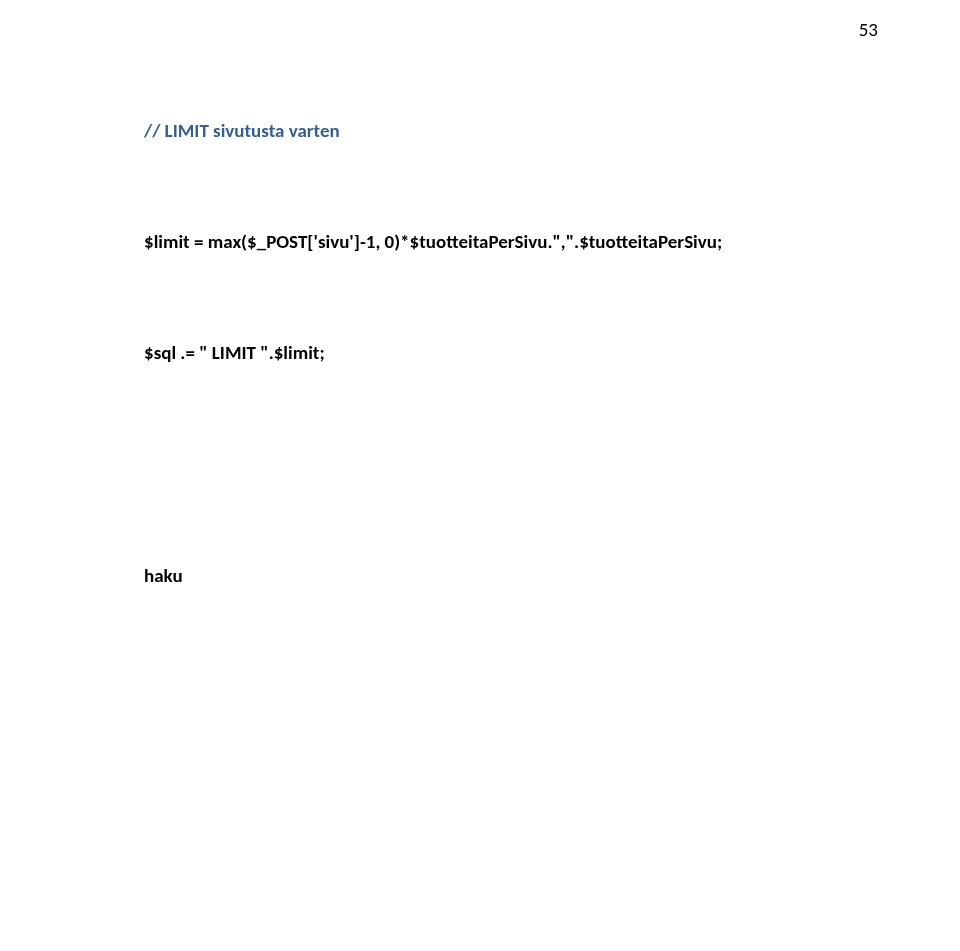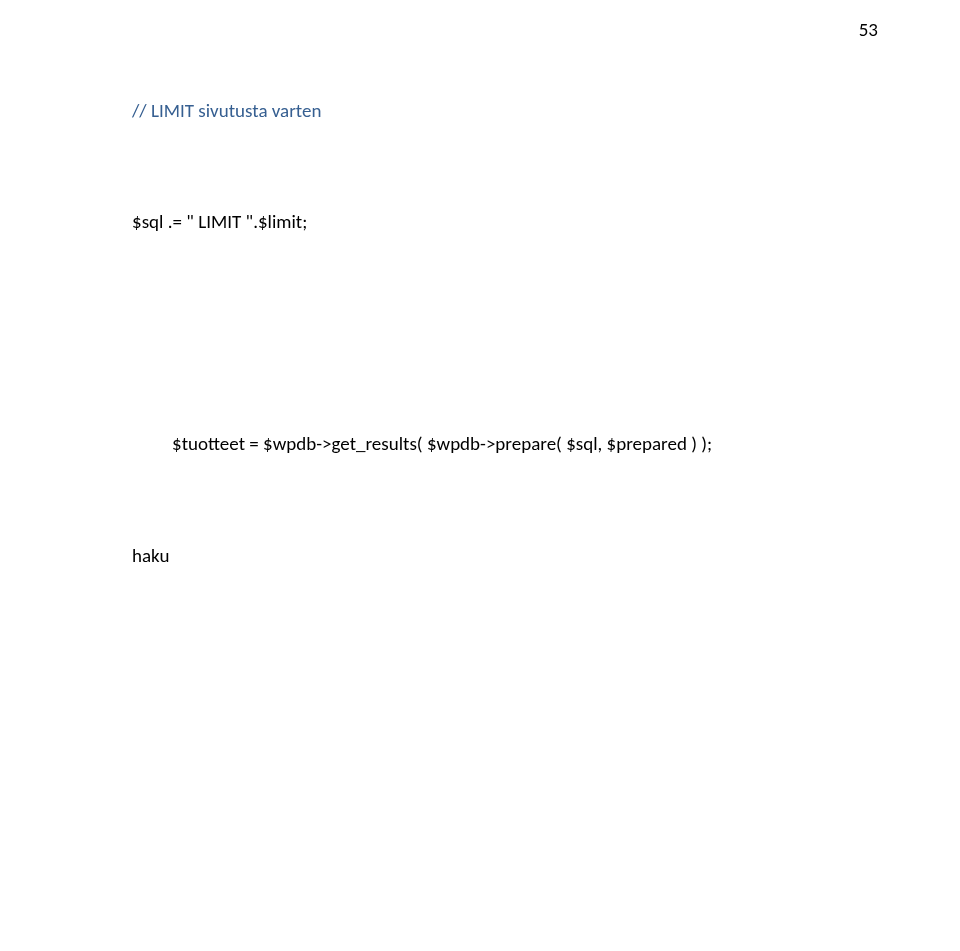--- a/index.html
+++ b/index.html
@@ -7,52 +7,52 @@
     padding: 0;
     background: #ffffff;
     font-family: Calibri, "Segoe UI", Arial, sans-serif;
     color: #000;
   }
   .page {
     width: 960px;
     height: 951px;
     position: relative;
     box-sizing: border-box;
-    padding: 18px 80px 40px 100px;
+    padding: 38px 80px 40px 100px;
   }
   .page-number {
     position: absolute;
     top: 18px;
     right: 82px;
     font-size: 19px;
     color: #000;
   }
   .code-block {
     font-size: 19px;
     line-height: 1.95;
     white-space: pre;
     font-family: Calibri, "Segoe UI", Arial, sans-serif;
   }
   .comment { color: #365f91; }
   .code { color: #000; }
-  .indent1 { margin-left: 32px; }
+  .indent1 { margin-left: 44px; font-weight: bold; }
   .indent2 { margin-left: 72px; }
   .blankline { height: 37px; }
 </style>
 </head>
 <body>
 
 <div class="page">
   <div class="page-number">53</div>
 
   <div class="code-block">
     <div class="indent1 comment">// LIMIT sivutusta varten</div>
+    <div class="indent1 code">$limit = max($_POST['sivu']-1, 0)*$tuotteitaPerSivu.",".$tuotteitaPerSivu;</div>
     <div class="indent1 code">$sql .= " LIMIT ".$limit;</div>
     <div class="blankline"></div>
-    <div class="indent2 code">$tuotteet = $wpdb-&gt;get_results( $wpdb-&gt;prepare( $sql, $prepared ) );</div>
     <div class="indent1 code">haku</div>
     
     
     
     
     
     
     
     
     

